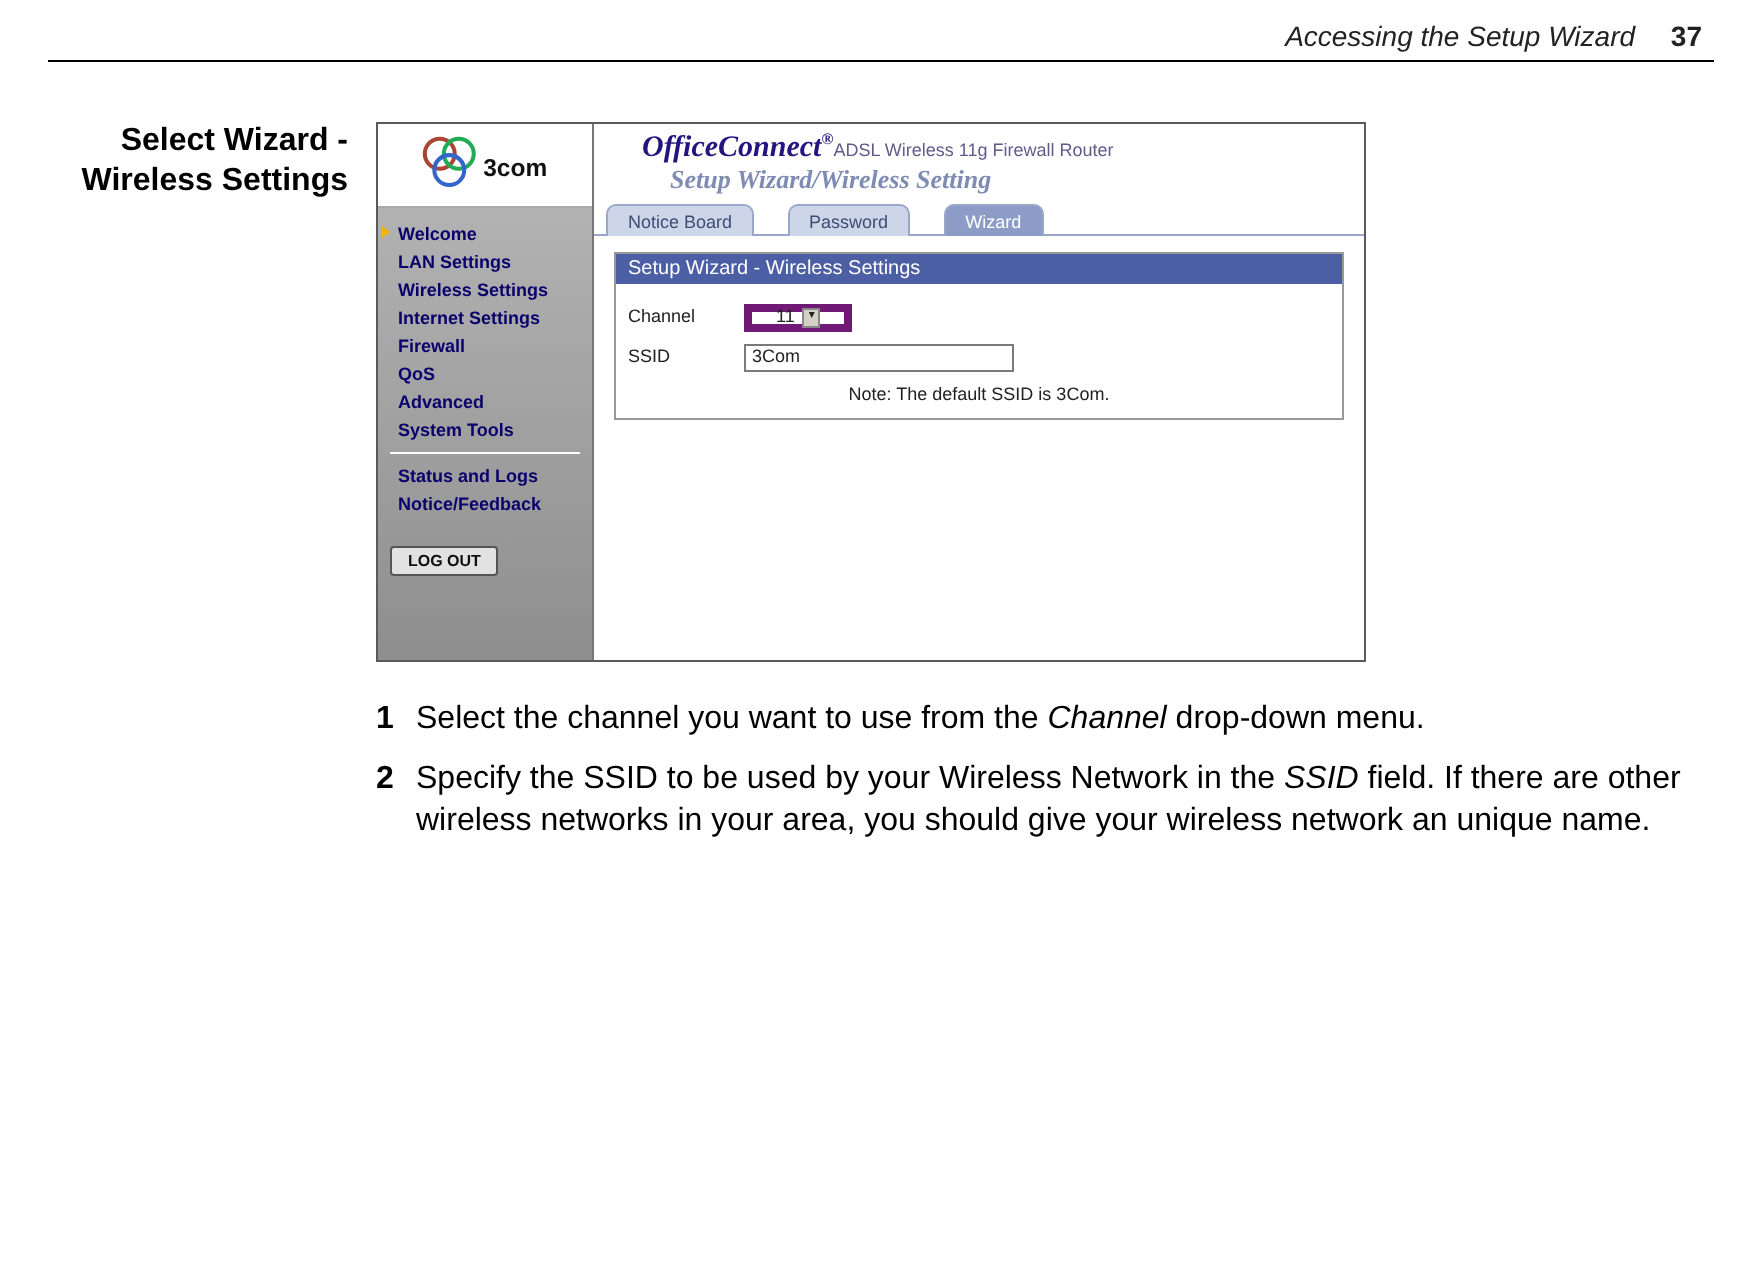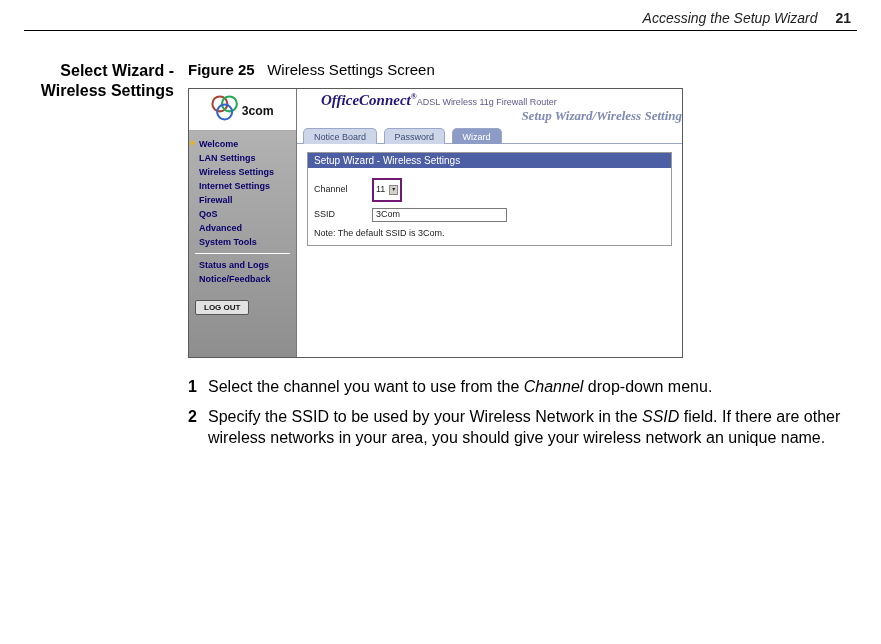--- a/index.html
+++ b/index.html
@@ -141,37 +141,36 @@
     font-style: normal;
     font-weight: normal;
   }
   .ss-sub {
     font-family: Georgia, "Times New Roman", serif;
     font-weight: bold;
     font-style: italic;
     color: #7e8bb2;
     font-size: 13px;
     padding: 0 0 4px 38px;
-    text-align: right;
   }
   .ss-tabs {
     height: 16px;
     padding-left: 6px;
     border-bottom: 1px solid #9aa7c9;
   }
   .ss-tabs span {
     display: inline-block;
     height: 16px;
     padding: 0 10px;
     background: #cdd6e9;
     color: #3f4c73;
     border-radius: 5px 5px 0 0;
     font-size: 9px;
     line-height: 16px;
-    margin-right: 4px;
+    margin-right: 14px;
     border: 1px solid #9aa7c9;
     border-bottom: none;
     vertical-align: bottom;
   }
   .ss-tabs span.act {
     color: #fff;
     background: #8d9bc7;
   }
   .panel-wrap { padding: 8px 10px 10px 10px; }
   .panel {
@@ -186,25 +185,25 @@
   }
   .panel-body {
     padding: 4px 6px 6px 6px;
     font-size: 9px;
     color: #222;
     line-height: 1.25;
   }
   .pb-row { display: flex; margin-top: 6px; align-items: center; }
   .pb-row .lbl { width: 58px; }
   .sel {
-    border: 2px solid #701a75;
-    background: #fff;
-    padding: 0 2px;
-    font-size: 9px;
-    height: 24px;
+    border: 4px solid #701a75;
+    background: #fff;
+    padding: 0 12px;
+    font-size: 9px;
+    height: 14px;
     display: inline-flex;
     align-items: center;
     gap: 4px;
   }
   .sel .arrow {
     width: 9px; height: 10px;
     background: #d4d0c8;
     border: 1px solid #888;
     display: inline-flex;
     align-items: center;
@@ -214,21 +213,21 @@
   .txt {
     border: 1px solid #7a7a7a;
     background: #fff;
     height: 14px;
     width: 135px;
     padding: 0 3px;
     font-size: 9px;
     display: inline-flex;
     align-items: center;
   }
-  .panel-note { margin-top: 6px; font-size: 9px; color: #222; }
+  .panel-note { margin-top: 6px; font-size: 9px; color: #222; text-align: center; }
   .panel-btns {
     text-align: right;
     padding: 6px 10px;
   }
   .panel-btns button {
     font-family: Verdana, Arial, sans-serif;
     font-size: 9px;
     padding: 1px 10px;
     background: #e8e8e8;
     border: 1px solid #6a6a6a;
@@ -249,34 +248,31 @@
     width: 20px;
     flex-shrink: 0;
   }
   .em { font-style: italic; }
 </style>
 </head>
 <body>
 
 <div class="page-header">
   <span>Accessing the Setup Wizard</span>
-  <span class="page-num">21</span>
+  <span class="page-num">37</span>
 </div>
 <hr class="header-rule">
 
 <div class="content">
   <div class="heading-col">
     <div>Select Wizard -</div>
     <div>Wireless Settings</div>
   </div>
   <div class="body-col">
 
-    <p class="fig-caption">
-      <span class="fig-label">Figure 25</span>&nbsp;&nbsp;&nbsp;<span>Wireless Settings Screen</span>
-    </p>
 
     <div class="screenshot">
       <div class="ss-side">
         <div class="ss-logo">
           <svg viewBox="0 0 100 46">
             <circle cx="16" cy="14" r="11" fill="none" stroke="#a43" stroke-width="3"></circle>
             <circle cx="30" cy="14" r="11" fill="none" stroke="#2a5" stroke-width="3"></circle>
             <circle cx="23" cy="26" r="11" fill="none" stroke="#36c" stroke-width="3"></circle>
             <text x="48" y="30" font-family="Arial" font-size="18" font-weight="bold" fill="#111">3com</text>
           </svg>

